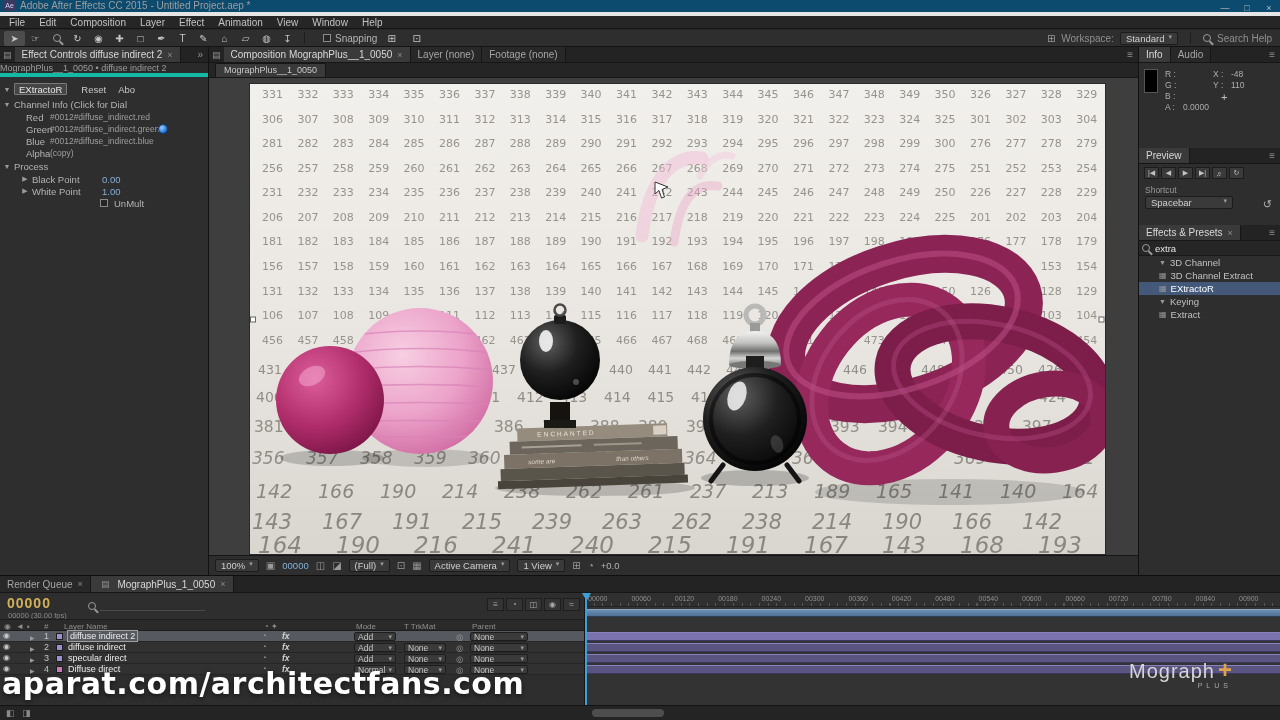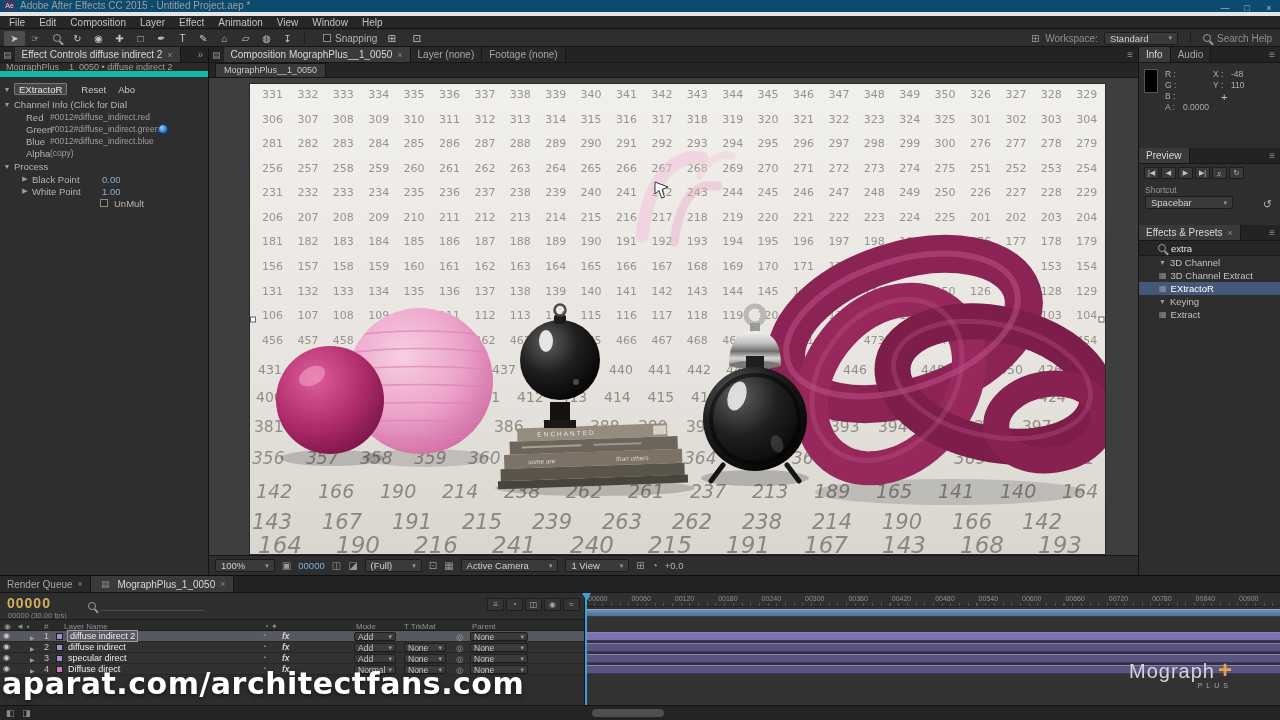--- a/index.html
+++ b/index.html
@@ -14,34 +14,34 @@
   #menubar{position:absolute;left:0;top:16px;width:100%;height:13px;background:#262626;display:flex;align-items:center;padding-left:2px;font-size:10px;color:#c2c2c2;border-bottom:1px solid #151515;z-index:5}
   .mi{padding:0 7px}
   #toolbar{position:absolute;left:0;top:30px;width:100%;height:17px;background:#2e2e2e;border-bottom:1px solid #141414;display:flex;align-items:center;font-size:10px;color:#bdbdbd;z-index:5}
   .tool{width:21px;height:15px;display:flex;align-items:center;justify-content:center;font-size:10px;color:#c6c6c6}
   .tool.sel{background:#4d4d4d;border-radius:2px}
   .mag{width:8px;height:8px;border:1.5px solid #9a9a9a;border-radius:50%;position:relative;display:inline-block}
   .mag::after{content:"";position:absolute;width:5px;height:1.5px;background:#9a9a9a;right:-4px;bottom:-2px;transform:rotate(45deg)}
   .tb-sep{width:1px;height:12px;background:#1d1d1d;margin:0 6px}
   .snap{display:flex;align-items:center;gap:4px;margin-left:12px;color:#b5b5b5}
   .tb-right{margin-left:auto;display:flex;align-items:center;gap:6px;padding-right:8px}
-  .dd{display:inline-flex;align-items:center;gap:20px;background:#3a3a3a;border:1px solid #1c1c1c;border-radius:2px;padding:0 5px;height:13px;font-size:9.5px;color:#cfcfcf}
+  .dd{display:inline-flex;gap:4px;background:#3a3a3a;border:1px solid #1c1c1c;border-radius:2px;padding:0 5px;height:13px;font-size:9.5px;color:#cfcfcf}
   .muted{color:#8f8f8f}
 
   
   .panel-strip{position:absolute;left:0;right:0;height:16px;background:#232323;border-bottom:1px solid #161616;display:flex;align-items:stretch;font-size:10px;white-space:nowrap}
   .ptab{display:flex;align-items:center;gap:5px;padding:0 7px;background:#282828;border-right:1px solid #161616;color:#a6a6a6}
   .ptab.active{background:#3a3a3a;color:#d8d8d8}
   .ptab .x{color:#8a8a8a;font-size:9px}
   .pic{display:flex;align-items:center;padding:0 3px;color:#8f8f8f;font-size:9px}
   .pmenu{margin-left:auto;display:flex;align-items:center;padding:0 5px;color:#8f8f8f}
 
   
   #left-panel{position:absolute;left:0;top:47px;width:209px;height:528px;background:#2e2e2e;border-right:1px solid #121212}
-  .crumb{position:absolute;top:16px;left:0;right:0;height:14px;background:#2a2a2a;border-bottom:6px solid #14b8a6;font-size:9px;color:#9c9c9c;display:flex;align-items:center;padding-left:6px;white-space:nowrap;overflow:hidden}
+  .crumb{position:absolute;top:16px;left:0;right:0;height:14px;background:#2a2a2a;border-bottom:4px solid #14b8a6;font-size:9px;color:#9c9c9c;display:flex;align-items:center;padding-left:0;white-space:nowrap;overflow:hidden}
   .ec-row{position:absolute;left:0;right:0;height:12px;font-size:9.5px;color:#b4b4b4;display:flex;align-items:center;white-space:nowrap}
   .tri{width:14px;text-align:center;font-size:7px;color:#9a9a9a;flex:none}
   .fxbox{border:1px solid #7a7a7a;background:#454545;color:#e6e6e6;padding:0 4px;height:12px;display:flex;align-items:center;border-radius:1px}
   .link{color:#c9c9c9}
   .ec-lab{width:24px;flex:none}
   .ec-val{color:#9f9f9f;font-size:8.5px}
   .blue{color:#84aed8}
   .chk{width:8px;height:8px;border:1px solid #8a8a8a;background:#262626;flex:none}
   .bluedot{position:absolute;left:158px;top:1px;width:10px;height:10px;border-radius:50%;background:radial-gradient(circle at 35% 35%,#9ecbff,#1f6fd0 70%);border:1px solid #0c3f7e}
 
@@ -55,21 +55,21 @@
   .cb-ic{color:#9a9a9a;font-size:10px}
   .cyan{color:#7fb2d8}
   .arr{font-size:7px;color:#9a9a9a}
 
   
   #right-panel{position:absolute;left:1139px;top:47px;width:141px;height:528px;background:#2e2e2e}
   .inf{position:absolute;font-size:8.5px;color:#adadad}
   .swatch{position:absolute;left:5px;top:22px;width:14px;height:24px;background:#000;border:1px solid #555}
   .tbtn{width:15px;height:12px;display:flex;align-items:center;justify-content:center;color:#c2c2c2;font-size:7px;background:#3a3a3a;border:1px solid #1c1c1c;margin-right:2px}
   #transport-row{position:absolute;top:120px;left:5px;display:flex}
-  .ep-search{position:absolute;top:194px;left:0;right:0;height:15px;background:#262626;border-bottom:1px solid #1a1a1a;display:flex;align-items:center;gap:5px;padding-left:19px;font-size:9.5px;color:#e6e6e6}
+  .ep-search{position:absolute;top:194px;left:0;right:0;height:15px;background:#262626;border-bottom:1px solid #1a1a1a;display:flex;align-items:center;gap:5px;padding-left:3px;font-size:9.5px;color:#e6e6e6}
   #ep-tree{position:absolute;top:209px;left:0;right:0}
   .ep-row{height:13px;display:flex;align-items:center;font-size:9.5px;color:#c0c0c0;padding-left:20px;white-space:nowrap}
   .ep-row .tri2{font-size:7px;color:#9a9a9a;width:11px}
   .ep-item{padding-left:20px}
   .ep-item .ic{color:#9a9a9a;margin-right:4px;font-size:8px}
   .ep-row.sel{background:#44597a;color:#fff}
 
   
   #timeline{position:absolute;left:0;top:575px;width:1280px;height:145px;background:#2e2e2e;border-top:1px solid #0e0e0e}
   .tl-strip{height:17px}

